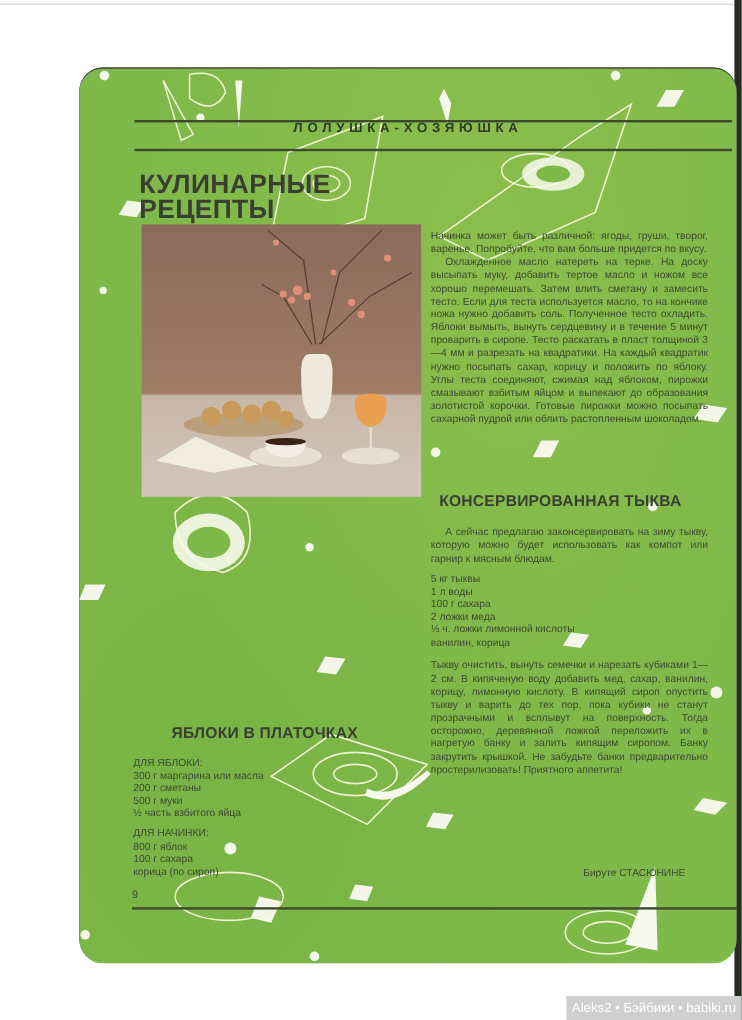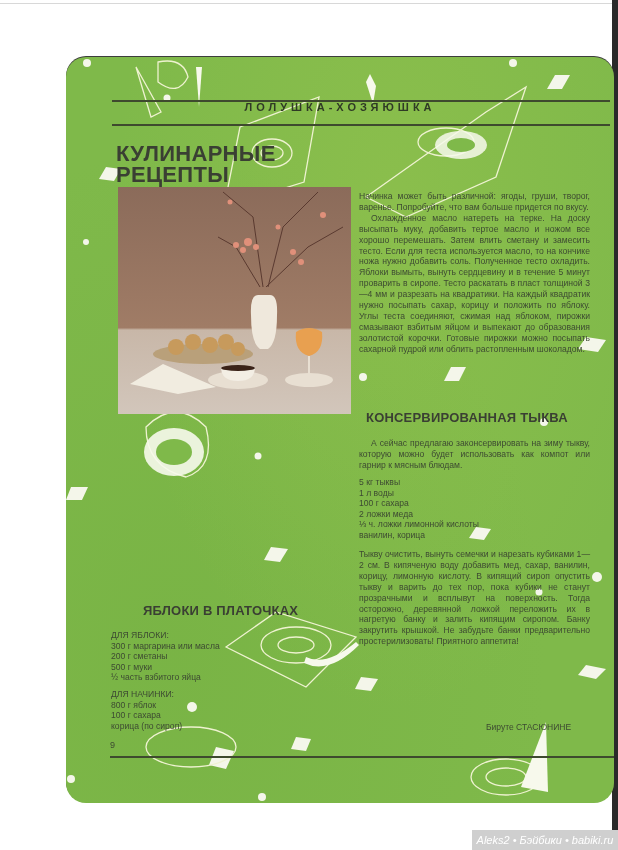--- a/index.html
+++ b/index.html
@@ -43,21 +43,21 @@
   .h2 {
     position:absolute; font-size:13px; font-weight:bold; color:#3a3f33; letter-spacing:0.2px;margin-top:12px;
   }
   .list { position:absolute; font-size:8.6px; line-height:10.6px; color:#3d4a32; }
   .list div { white-space:nowrap; }
   .list .gap { height:6px; }
   .page-num { position:absolute; left:44px; top:683px; font-size:9px; color:#3d4a32; }
   .author { position:absolute; left:420px; top:665px; font-size:8.5px; color:#3d4a32; }
   .watermark {
     position:absolute; left:472px; top:830px; width:146px; height:20px;
-    background:#cfcfcf; color:#ffffff; font-size:11px; line-height:20px; text-align:center;font-style:italic;
+    background:#cfcfcf; color:#ffffff; font-size:11px; line-height:20px; text-align:center;
   }
 </style>
 </head>
 <body>
 
 <div class="top-rule"></div>
 <div class="right-edge"></div>
 
 <div class="page">
   <svg class="deco" viewBox="0 0 548 746">

